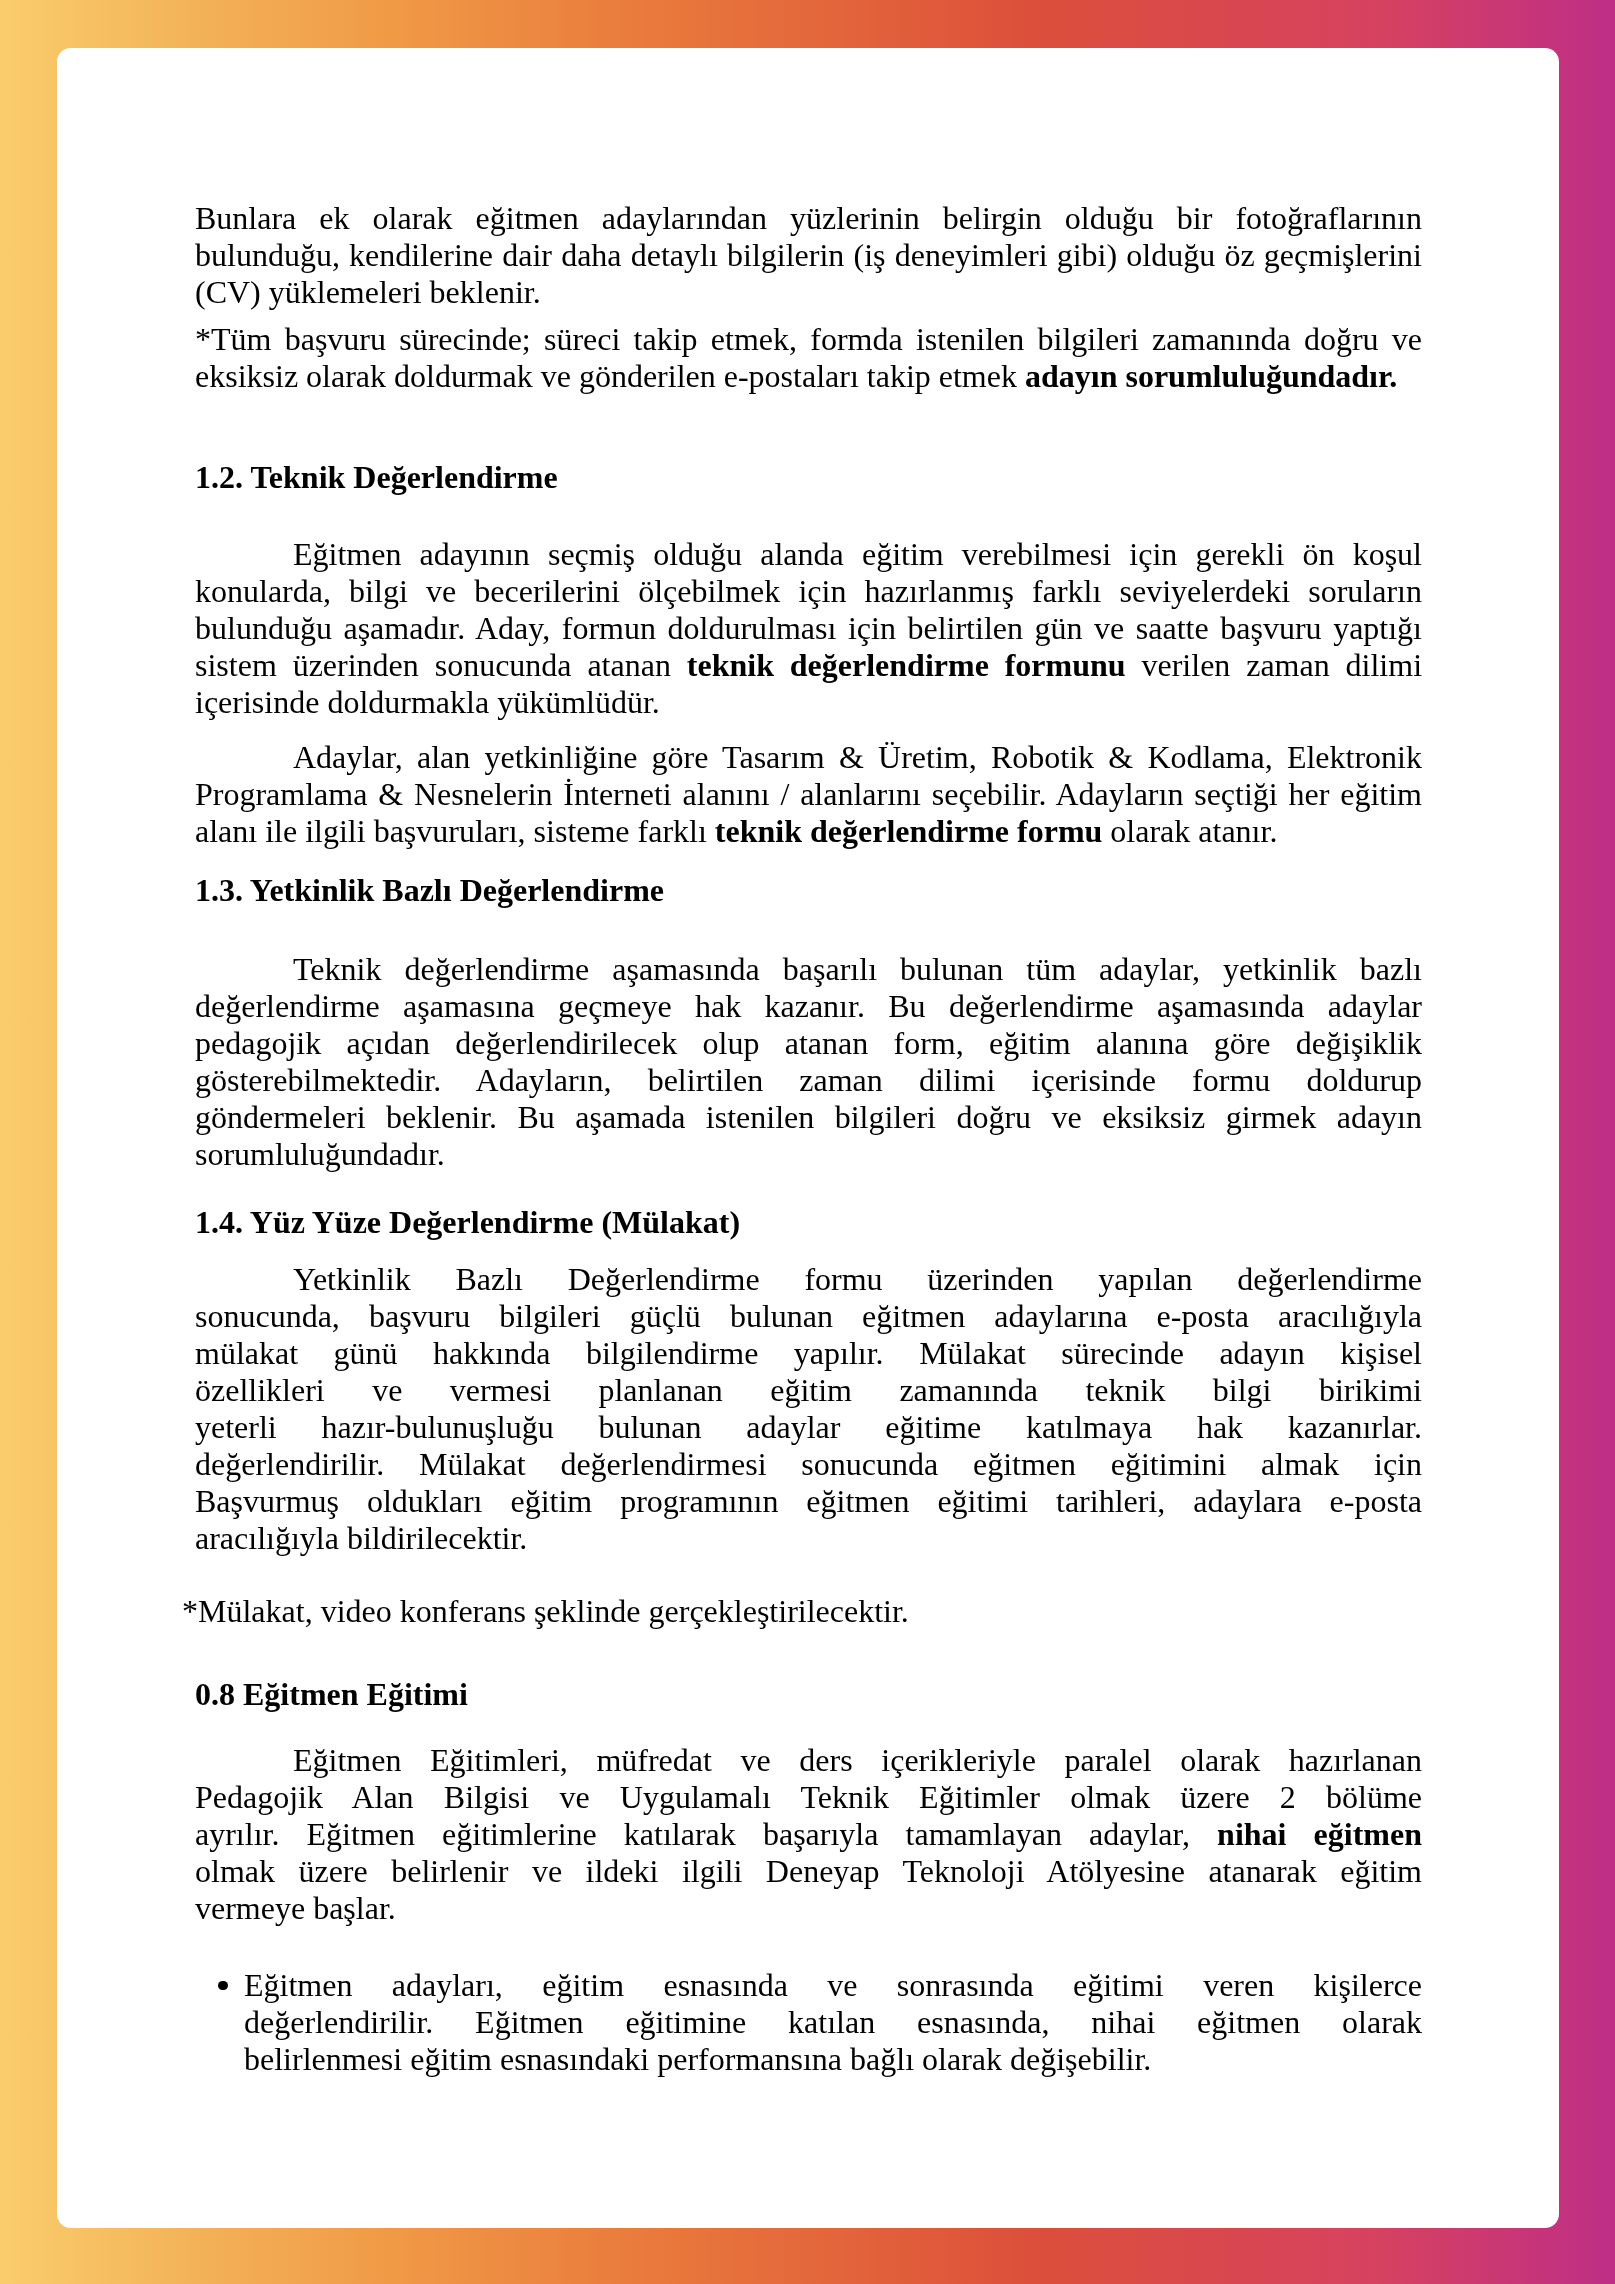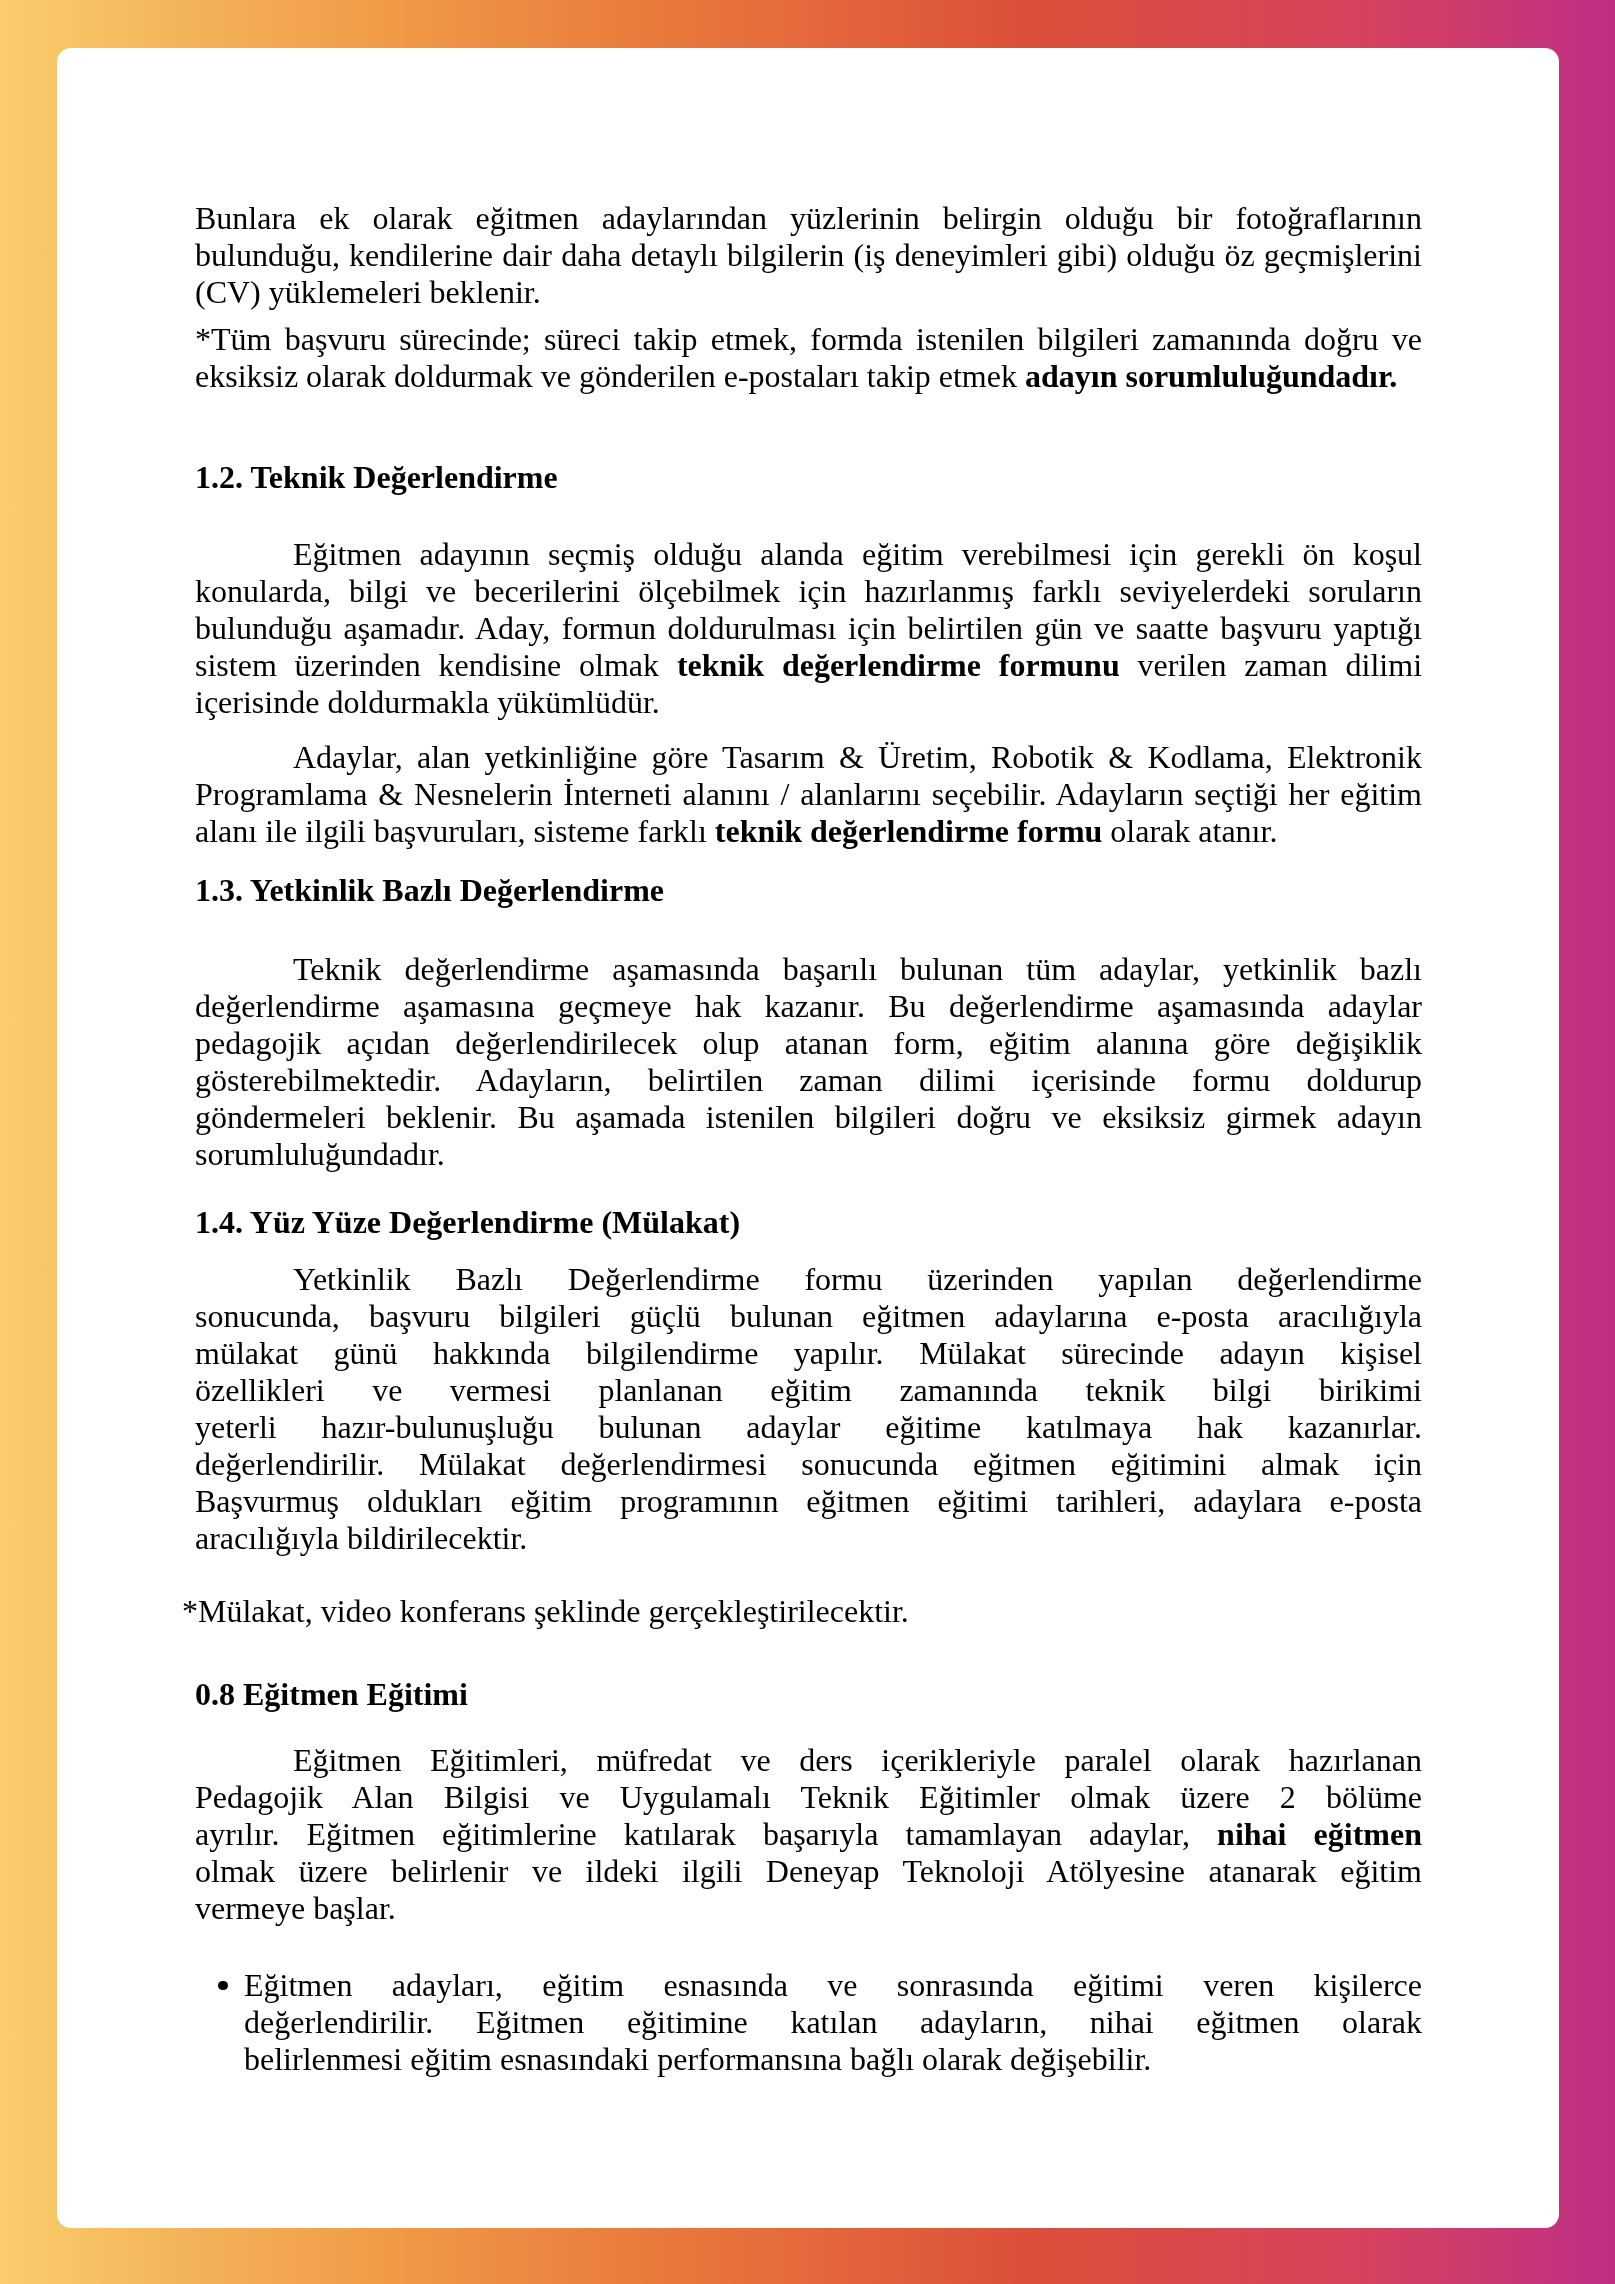--- a/index.html
+++ b/index.html
@@ -99,21 +99,21 @@
         </div>
         <div class="para" data-name="p-note-basvuru">
           <div class="line" data-name="text-line"><span>*Tüm başvuru sürecinde; süreci takip etmek, formda istenilen bilgileri zamanında doğru ve</span></div>
           <div class="line last" data-name="text-line"><span>eksiksiz olarak doldurmak ve gönderilen e-postaları takip etmek </span><span class="bold">adayın sorumluluğundadır.</span></div>
         </div>
         <div class="heading" data-name="h-1-2">1.2. Teknik Değerlendirme</div>
         <div class="para" data-name="p-1-2-body">
           <div class="line first-indent" data-name="text-line"><span>Eğitmen adayının seçmiş olduğu alanda eğitim verebilmesi için gerekli ön koşul</span></div>
           <div class="line" data-name="text-line"><span>konularda, bilgi ve becerilerini ölçebilmek için hazırlanmış farklı seviyelerdeki soruların</span></div>
           <div class="line" data-name="text-line"><span>bulunduğu aşamadır. Aday, formun doldurulması için belirtilen gün ve saatte başvuru yaptığı</span></div>
-          <div class="line" data-name="text-line"><span>sistem üzerinden kendisine olmak </span><span class="bold">teknik değerlendirme formunu</span><span> verilen zaman dilimi</span></div>
+          <div class="line" data-name="text-line"><span>sistem üzerinden sonucunda atanan </span><span class="bold">teknik değerlendirme formunu</span><span> verilen zaman dilimi</span></div>
           <div class="line last" data-name="text-line"><span>içerisinde doldurmakla yükümlüdür.</span></div>
         </div>
         <div class="para" data-name="p-1-2-adaylar">
           <div class="line first-indent" data-name="text-line"><span>Adaylar, alan yetkinliğine göre Tasarım &amp; Üretim, Robotik &amp; Kodlama, Elektronik</span></div>
           <div class="line" data-name="text-line"><span>Programlama &amp; Nesnelerin İnterneti alanını / alanlarını seçebilir. Adayların seçtiği her eğitim</span></div>
           <div class="line last" data-name="text-line"><span>alanı ile ilgili başvuruları, sisteme farklı </span><span class="bold">teknik değerlendirme formu</span><span> olarak atanır.</span></div>
         </div>
         <div class="heading" data-name="h-1-3">1.3. Yetkinlik Bazlı Değerlendirme</div>
         <div class="para" data-name="p-1-3-body">
           <div class="line first-indent" data-name="text-line"><span>Teknik değerlendirme aşamasında başarılı bulunan tüm adaylar, yetkinlik bazlı</span></div>
@@ -140,19 +140,19 @@
         <div class="heading" data-name="h-1-5">0.8 Eğitmen Eğitimi</div>
         <div class="para" data-name="p-1-5-body">
           <div class="line first-indent" data-name="text-line"><span>Eğitmen Eğitimleri, müfredat ve ders içerikleriyle paralel olarak hazırlanan</span></div>
           <div class="line" data-name="text-line"><span>Pedagojik Alan Bilgisi ve Uygulamalı Teknik Eğitimler olmak üzere 2 bölüme</span></div>
           <div class="line" data-name="text-line"><span>ayrılır. Eğitmen eğitimlerine katılarak başarıyla tamamlayan adaylar, </span><span class="bold">nihai eğitmen</span></div>
           <div class="line" data-name="text-line"><span>olmak üzere belirlenir ve ildeki ilgili Deneyap Teknoloji Atölyesine atanarak eğitim</span></div>
           <div class="line last" data-name="text-line"><span>vermeye başlar.</span></div>
         </div>
         <div class="para bullet" data-name="bullet-egitmen-adaylari">
           <div class="line" data-name="text-line"><span>Eğitmen adayları, eğitim esnasında ve sonrasında eğitimi veren kişilerce</span></div>
-          <div class="line" data-name="text-line"><span>değerlendirilir. Eğitmen eğitimine katılan adayların, nihai eğitmen olarak</span></div>
+          <div class="line" data-name="text-line"><span>değerlendirilir. Eğitmen eğitimine katılan esnasında, nihai eğitmen olarak</span></div>
           <div class="line last" data-name="text-line"><span>belirlenmesi eğitim esnasındaki performansına bağlı olarak değişebilir.</span></div>
         </div>
       </div>
   </div>
 </div>
 
 
 </body></html>

